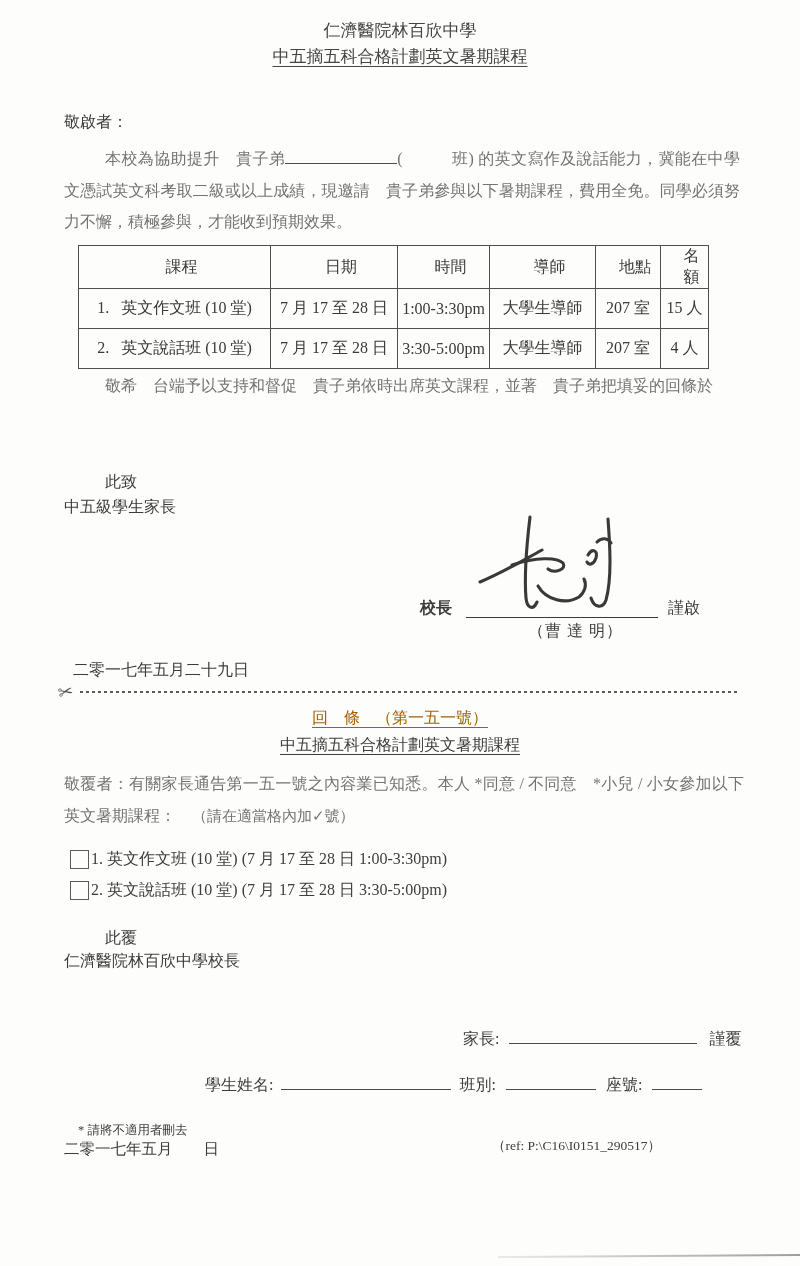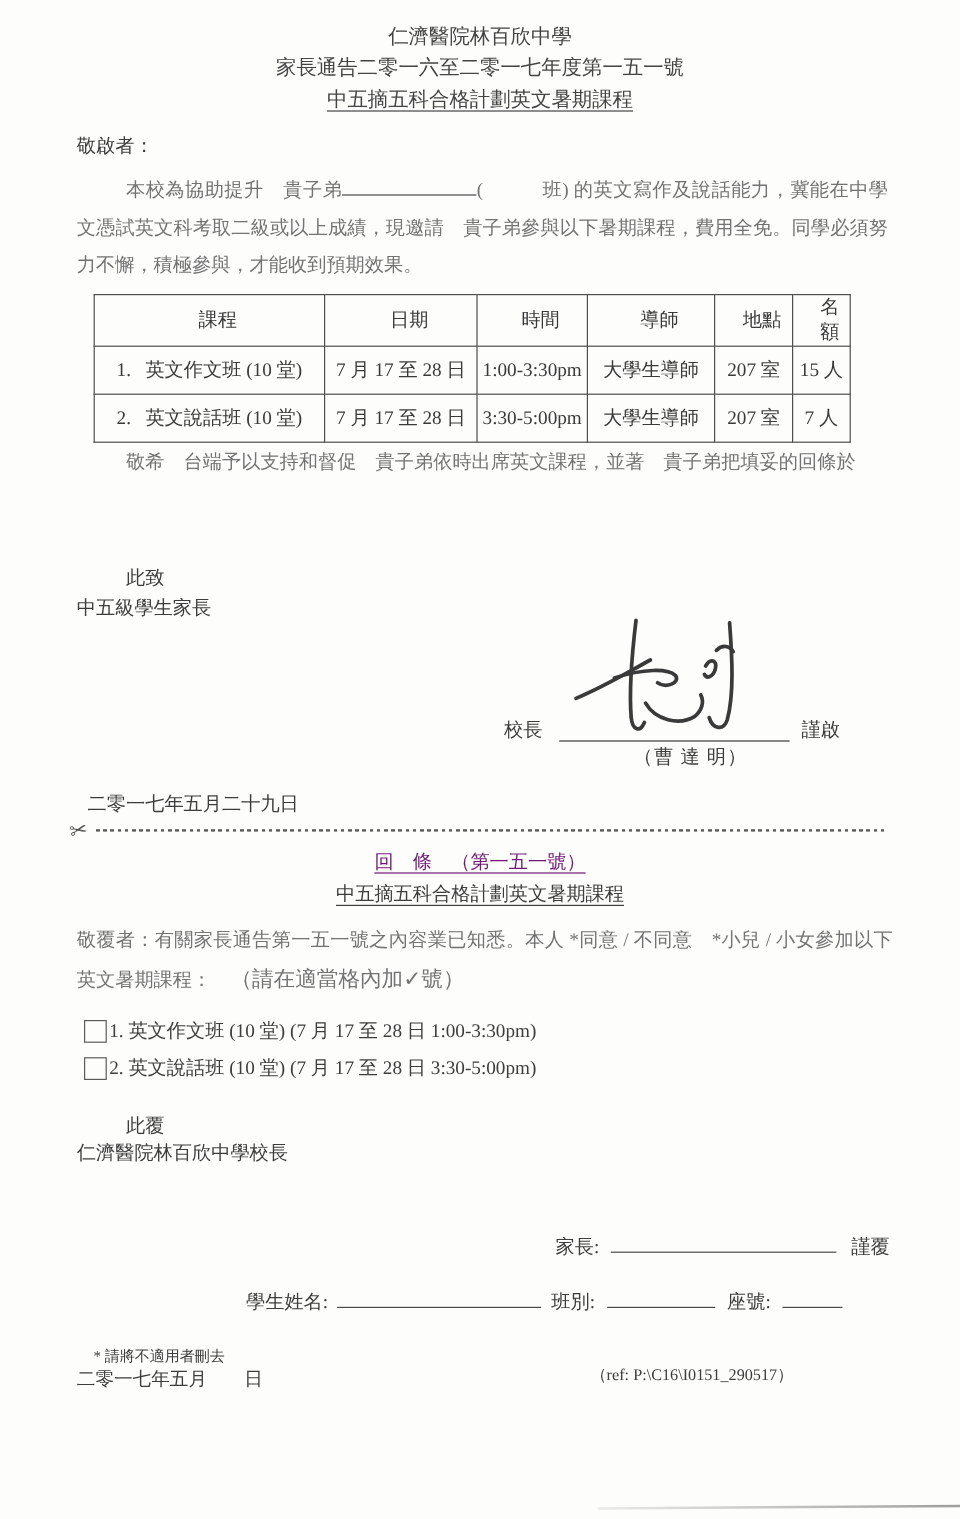--- a/index.html
+++ b/index.html
@@ -28,33 +28,32 @@
   }
   table.course th{height:30px;padding-left:16px;}
   table.course td{height:39px;}
   td.course-cell{text-align:left;padding-left:13px;white-space:pre-wrap;}
   
   .dashes{height:2px;background:repeating-linear-gradient(90deg,#5a5a5a 0 3px,transparent 3px 6px);}
   .scissors{font-size:18px;color:#555;transform:rotate(-12deg);display:inline-block;}
   
   .checkbox{width:17px;height:17px;border:1.3px solid #5a5a5a;background:transparent;display:inline-block;}
   .opt-row{display:flex;align-items:center;gap:2px;color:#3d3d3d;}
-  .small-note{font-size:18px;}
+  .small-note{font-size:15px;}
   .fieldline{display:inline-block;border-bottom:1px solid #4a4a4a;height:15px;vertical-align:baseline;}
   .signline{border-bottom:1.6px solid #3a3a3a;}
   .scan-edge{background:linear-gradient(90deg,rgba(130,130,130,.15),rgba(80,80,80,.55));transform:rotate(-0.4deg);}
 </style>
 </head>
 <body>
 
 <div class="page">
 
   <div class="abs center" style="top:18px;text-align:center;">
     <div class="hline">仁濟醫院林百欣中學</div>
-    <div class="hline">家長通告二零一六至二零一七年度第一五一號</div>
     <div class="hline ul">中五摘五科合格計劃英文暑期課程</div>
   </div>
 
   <div class="abs" style="left:64px;top:112px;">敬啟者：</div>
 
   <div class="abs para indent" style="left:64px;top:143px;"><span>本校為協助提升　貴子弟</span><span class="blank" style="width:112px;"></span><span>(　　　班) 的英文寫作及說話能力，冀能在中學文憑試英文科考取二級或以上成績，現邀請　貴子弟參與以下暑期課程，費用全免。同學必須努力不懈，積極參與，才能收到預期效果。</span></div>
 
   <div class="abs" style="left:78px;top:245px;">
     <table class="course">
       <colgroup>
@@ -81,21 +80,21 @@
         <td>大學生導師</td>
         <td>207 室</td>
         <td>15 人</td>
       </tr>
       <tr>
         <td class="course-cell">2.   英文說話班 (10 堂)</td>
         <td>7 月 17 至 28 日</td>
         <td>3:30-5:00pm</td>
         <td>大學生導師</td>
         <td>207 室</td>
-        <td>7 人</td>
+        <td>4 人</td>
       </tr>
     </tbody>
       </table>
   </div>
 
   <div class="abs para indent" style="left:64px;top:370px;">敬希　台端予以支持和督促　貴子弟依時出席英文課程，並著　貴子弟把填妥的回條於</div>
 
 
   <div class="abs" style="left:105px;top:472px;">此致</div>
   <div class="abs" style="left:64px;top:497px;">中五級學生家長</div>
@@ -104,32 +103,32 @@
     <g fill="none" stroke="#1f1f1f" stroke-width="3.1" stroke-linecap="round" opacity="0.88">
       <path d="M12,70 C36,60 52,50 74,38"></path>
       <path d="M62,5 C59,30 56,62 58,86 C59,96 65,99 69,90"></path>
       <path d="M44,53 C68,45 89,45 95,51 C99,57 87,62 80,57"></path>
       <path d="M70,74 C78,88 98,93 111,85 C117,80 119,73 116,67"></path>
       <path d="M120,43 C124,36 130,38 128,46 C126,52 121,54 119,50"></path>
       <path d="M140,7 C142,34 144,66 138,88 C135,97 126,96 123,86"></path>
       <path d="M129,30 C134,25 140,26 143,31"></path>
     </g>
   </svg>
-  <div class="abs" style="left:420px;top:598px;">校長</div>
+  <div class="abs" style="left:420px;top:598px;font-weight:bold;">校長</div>
   <div class="abs signline" style="left:466px;top:598px;width:192px;height:19px;"></div>
   <div class="abs" style="left:668px;top:598px;">謹啟</div>
   <div class="abs" style="left:528px;top:621px;letter-spacing:1px;">（曹 達 明）</div>
 
   <div class="abs" style="left:73px;top:660px;">二零一七年五月二十九日</div>
 
   <span class="abs scissors" style="left:58px;top:681px;">✂</span>
   <div class="abs dashes" style="left:80px;top:691px;width:660px;"></div>
 
   <div class="abs center" style="top:708px;">
-    <span class="ul" style="color:#701a75;">回　條　（第一五一號）</span>
+    <span class="ul" style="color:#a16207;">回　條　（第一五一號）</span>
   </div>
   <div class="abs center" style="top:735px;">
     <span class="ul" style="color:#3d3d3d;">中五摘五科合格計劃英文暑期課程</span>
   </div>
 
   <div class="abs para" style="left:64px;top:768px;width:680px;line-height:32px;"><span>敬覆者：有關家長通告第一五一號之內容業已知悉。本人 *同意 / 不同意　*小兒 / 小女參加以下英文暑期課程：　</span><span class="small-note">（請在適當格內加✓號）</span></div>
 
   <div class="abs opt-row" style="left:70px;top:849px;">
     <span class="checkbox"></span>
     <span>1. 英文作文班 (10 堂) (7 月 17 至 28 日 1:00-3:30pm)</span>

